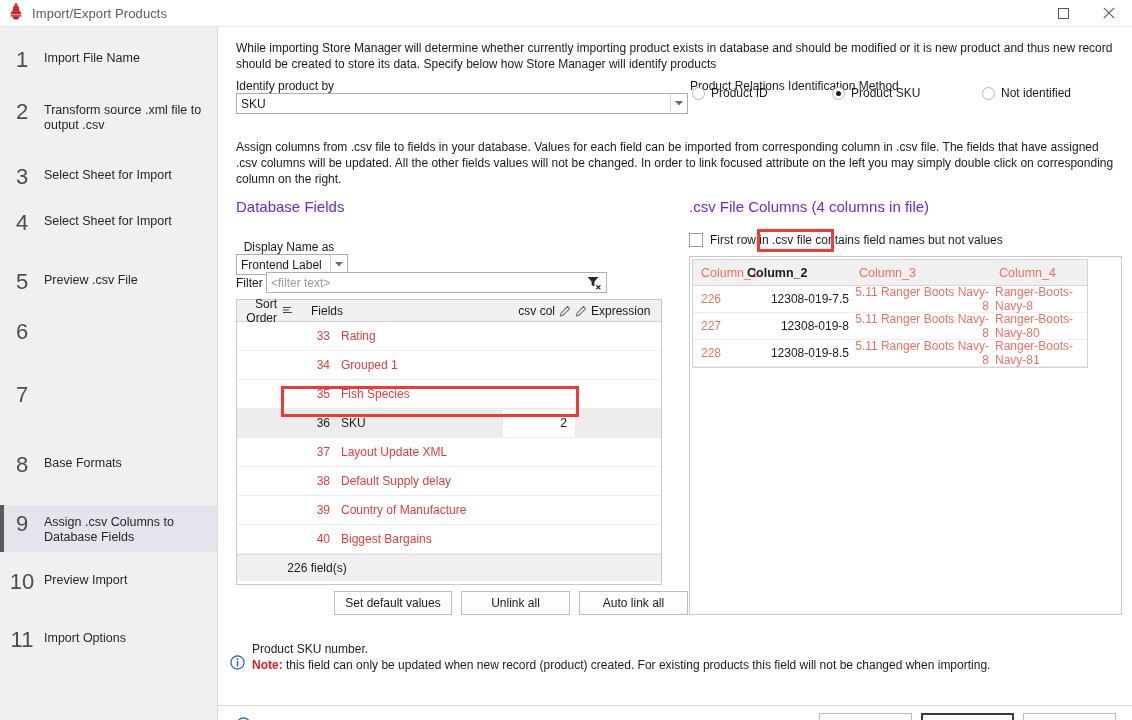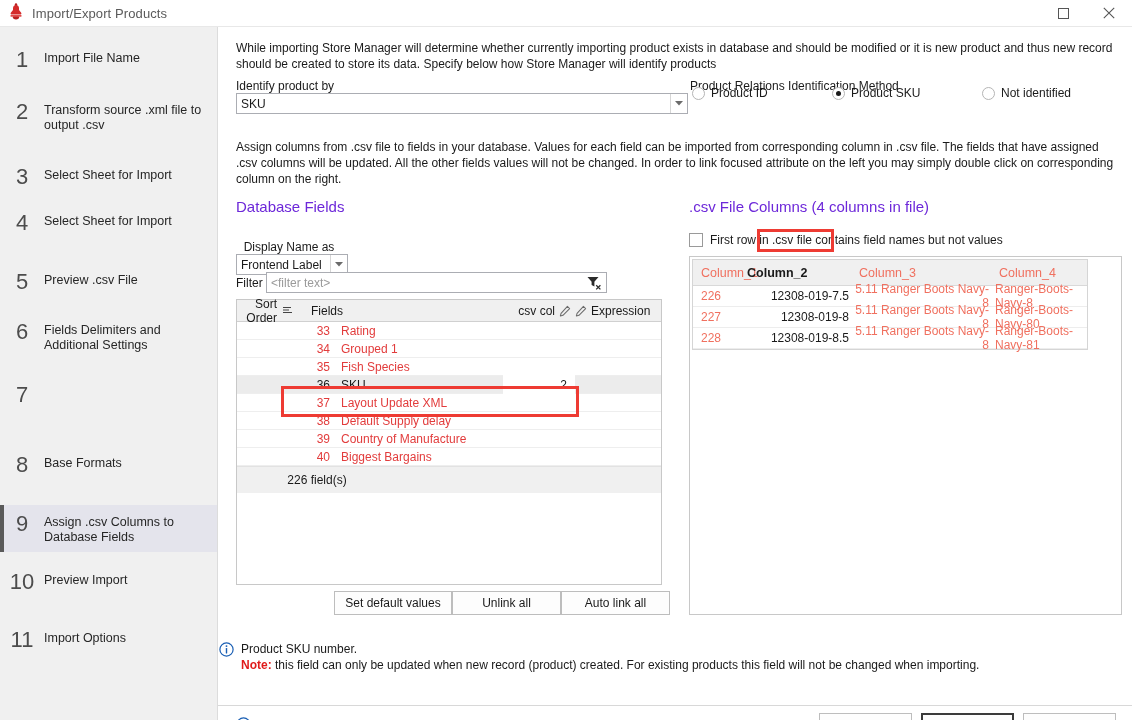--- a/index.html
+++ b/index.html
@@ -91,21 +91,21 @@
   .filter-box .ph { color:#9a9a9a; flex:1 1 auto; }
 
   
   #grid { border:1px solid #c8c8c8; background:#fff; }
   .ghead {
     height:22px; background:#f0f0f0; border-bottom:1px solid #d0d0d0;
     display:flex; align-items:center; font-size:12px; color:#1a1a1a;
     position:relative;
   }
   .grow {
-    height:18px; display:flex; align-items:center;
+    height:29px; display:flex; align-items:center;
     border-bottom:1px solid #eeeeee; font-size:12px; color:#e23c3c;
     position:relative;
   }
   .grow.sel { background:#ececec; color:#1a1a1a; }
   .c-sort { width:60px; flex:0 0 60px; }
   .c-idx { width:38px; flex:0 0 38px; text-align:right; padding-right:5px; }
   .c-field { flex:1 1 auto; }
   .c-csv { width:72px; flex:0 0 72px; text-align:right; padding-right:8px; }
   .c-expr { width:86px; flex:0 0 86px; }
   .grow.sel .c-csv {
@@ -124,21 +124,21 @@
   }
   .btn.focus { border:2px solid #3b3b3b; }
 
   
   #csvpanel { border:1px solid #c8c8c8; background:#fff; }
   .csvhead {
     height:26px; background:#f0f0f0; border-bottom:1px solid #d9d9d9;
     display:flex; align-items:center; font-size:12.5px; color:#f0705f;
   }
   .csvrow {
-    height:21px; display:flex; align-items:center;
+    height:27px; display:flex; align-items:center;
     border-bottom:1px solid #ededed; font-size:12px; color:#f0705f;
   }
   .cc1 { width:48px; flex:0 0 48px; padding-left:8px; }
   .cc2 { width:110px; flex:0 0 110px; text-align:right; padding-right:2px; }
   .cc3 { width:140px; flex:0 0 140px; text-align:right; padding-right:2px;}
   .cc4 { flex:1 1 auto; padding-left:4px; }
   .csvhead .cc1, .csvhead .cc2, .csvhead .cc3, .csvhead .cc4 { text-align:left; padding-left:8px; padding-right:0; }
   .csvhead .cc2 { padding-left:6px; }
   .col2dark { color:#1a1a1a; }
 
@@ -198,21 +198,20 @@
       <div class="step" style="position: absolute; left: 0px; right: 0px; top: 183px; min-height: auto; padding-top: 0px;">
         <div class="step-num">4</div>
         <div class="step-label">Select Sheet for Import</div>
       </div>
       <div class="step" style="position: absolute; left: 0px; right: 0px; top: 242px; min-height: auto; padding-top: 0px;">
         <div class="step-num">5</div>
         <div class="step-label">Preview .csv File</div>
       </div>
       <div class="step" style="position: absolute; left: 0px; right: 0px; top: 292px; min-height: auto; padding-top: 0px;">
         <div class="step-num">6</div>
-        <div class="step-label">Fields Delimiters and Additional Settings</div>
       </div>
       <div class="step" style="position: absolute; left: 0px; right: 0px; top: 355px; min-height: auto; padding-top: 0px;">
         <div class="step-num">7</div>
       </div>
       <div class="step" style="position: absolute; left: 0px; right: 0px; top: 425px; min-height: auto; padding-top: 0px;">
         <div class="step-num">8</div>
         <div class="step-label">Base Formats</div>
       </div>
       <div class="step active" style="position: absolute; left: 0px; right: 0px; top: 478px; min-height: 47px; padding-top: 6px;">
         <div class="step-num">9</div>
@@ -423,21 +422,21 @@
           <div class="c-field" style="padding-left:6px;">Biggest Bargains</div>
           <div class="c-csv"></div>
           <div class="c-expr"></div>
         </div>
       </div>
     <div class="gfoot">
       <div style="width:160px;text-align:center;">226 field(s)</div>
     </div>
   </div>
 
-  <div style="position:absolute;left:116px;top:564px;display:flex;">
+  <div style="position:absolute;left:116px;top:564px;display:flex;gap:9px;">
     <div class="btn" style="width:118px;">Set default values</div>
     <div class="btn" style="width:109px;">Unlink all</div>
     <div class="btn" style="width:109px;">Auto link all</div>
   </div>
 
   <div style="position:absolute;left:471px;top:206px;display:flex;align-items:center;">
     <div class="chk"></div>
     <div class="lbl">First row in .csv file contains field names but not values</div>
   </div>
 
@@ -465,21 +464,21 @@
           <div class="csvrow">
             <div class="cc1">228</div>
             <div class="cc2 col2dark">12308-019-8.5</div>
             <div class="cc3">5.11 Ranger Boots Navy-8</div>
             <div class="cc4">Ranger-Boots-Navy-81</div>
           </div>
         </div>
     </div>
   </div>
 
-  <div style="position:absolute;left:1px;top:614px;display:flex;align-items:flex-start;">
+  <div style="position:absolute;left:12px;top:614px;display:flex;align-items:flex-end;">
     <div style="margin-right:7px;margin-top:1px;">
       <svg width="15" height="15" viewBox="0 0 15 15">
         <circle cx="7.5" cy="7.5" r="6.6" fill="none" stroke="#1a5fb4" stroke-width="1.2"></circle>
         <circle cx="7.5" cy="4.1" r="0.95" fill="#1a5fb4"></circle>
         <rect x="6.8" y="6" width="1.4" height="5.6" rx="0.6" fill="#1a5fb4"></rect>
       </svg>
     </div>
     <div style="font-size:12px;line-height:16px;">
       <div>Product SKU number.</div>
       <div>

